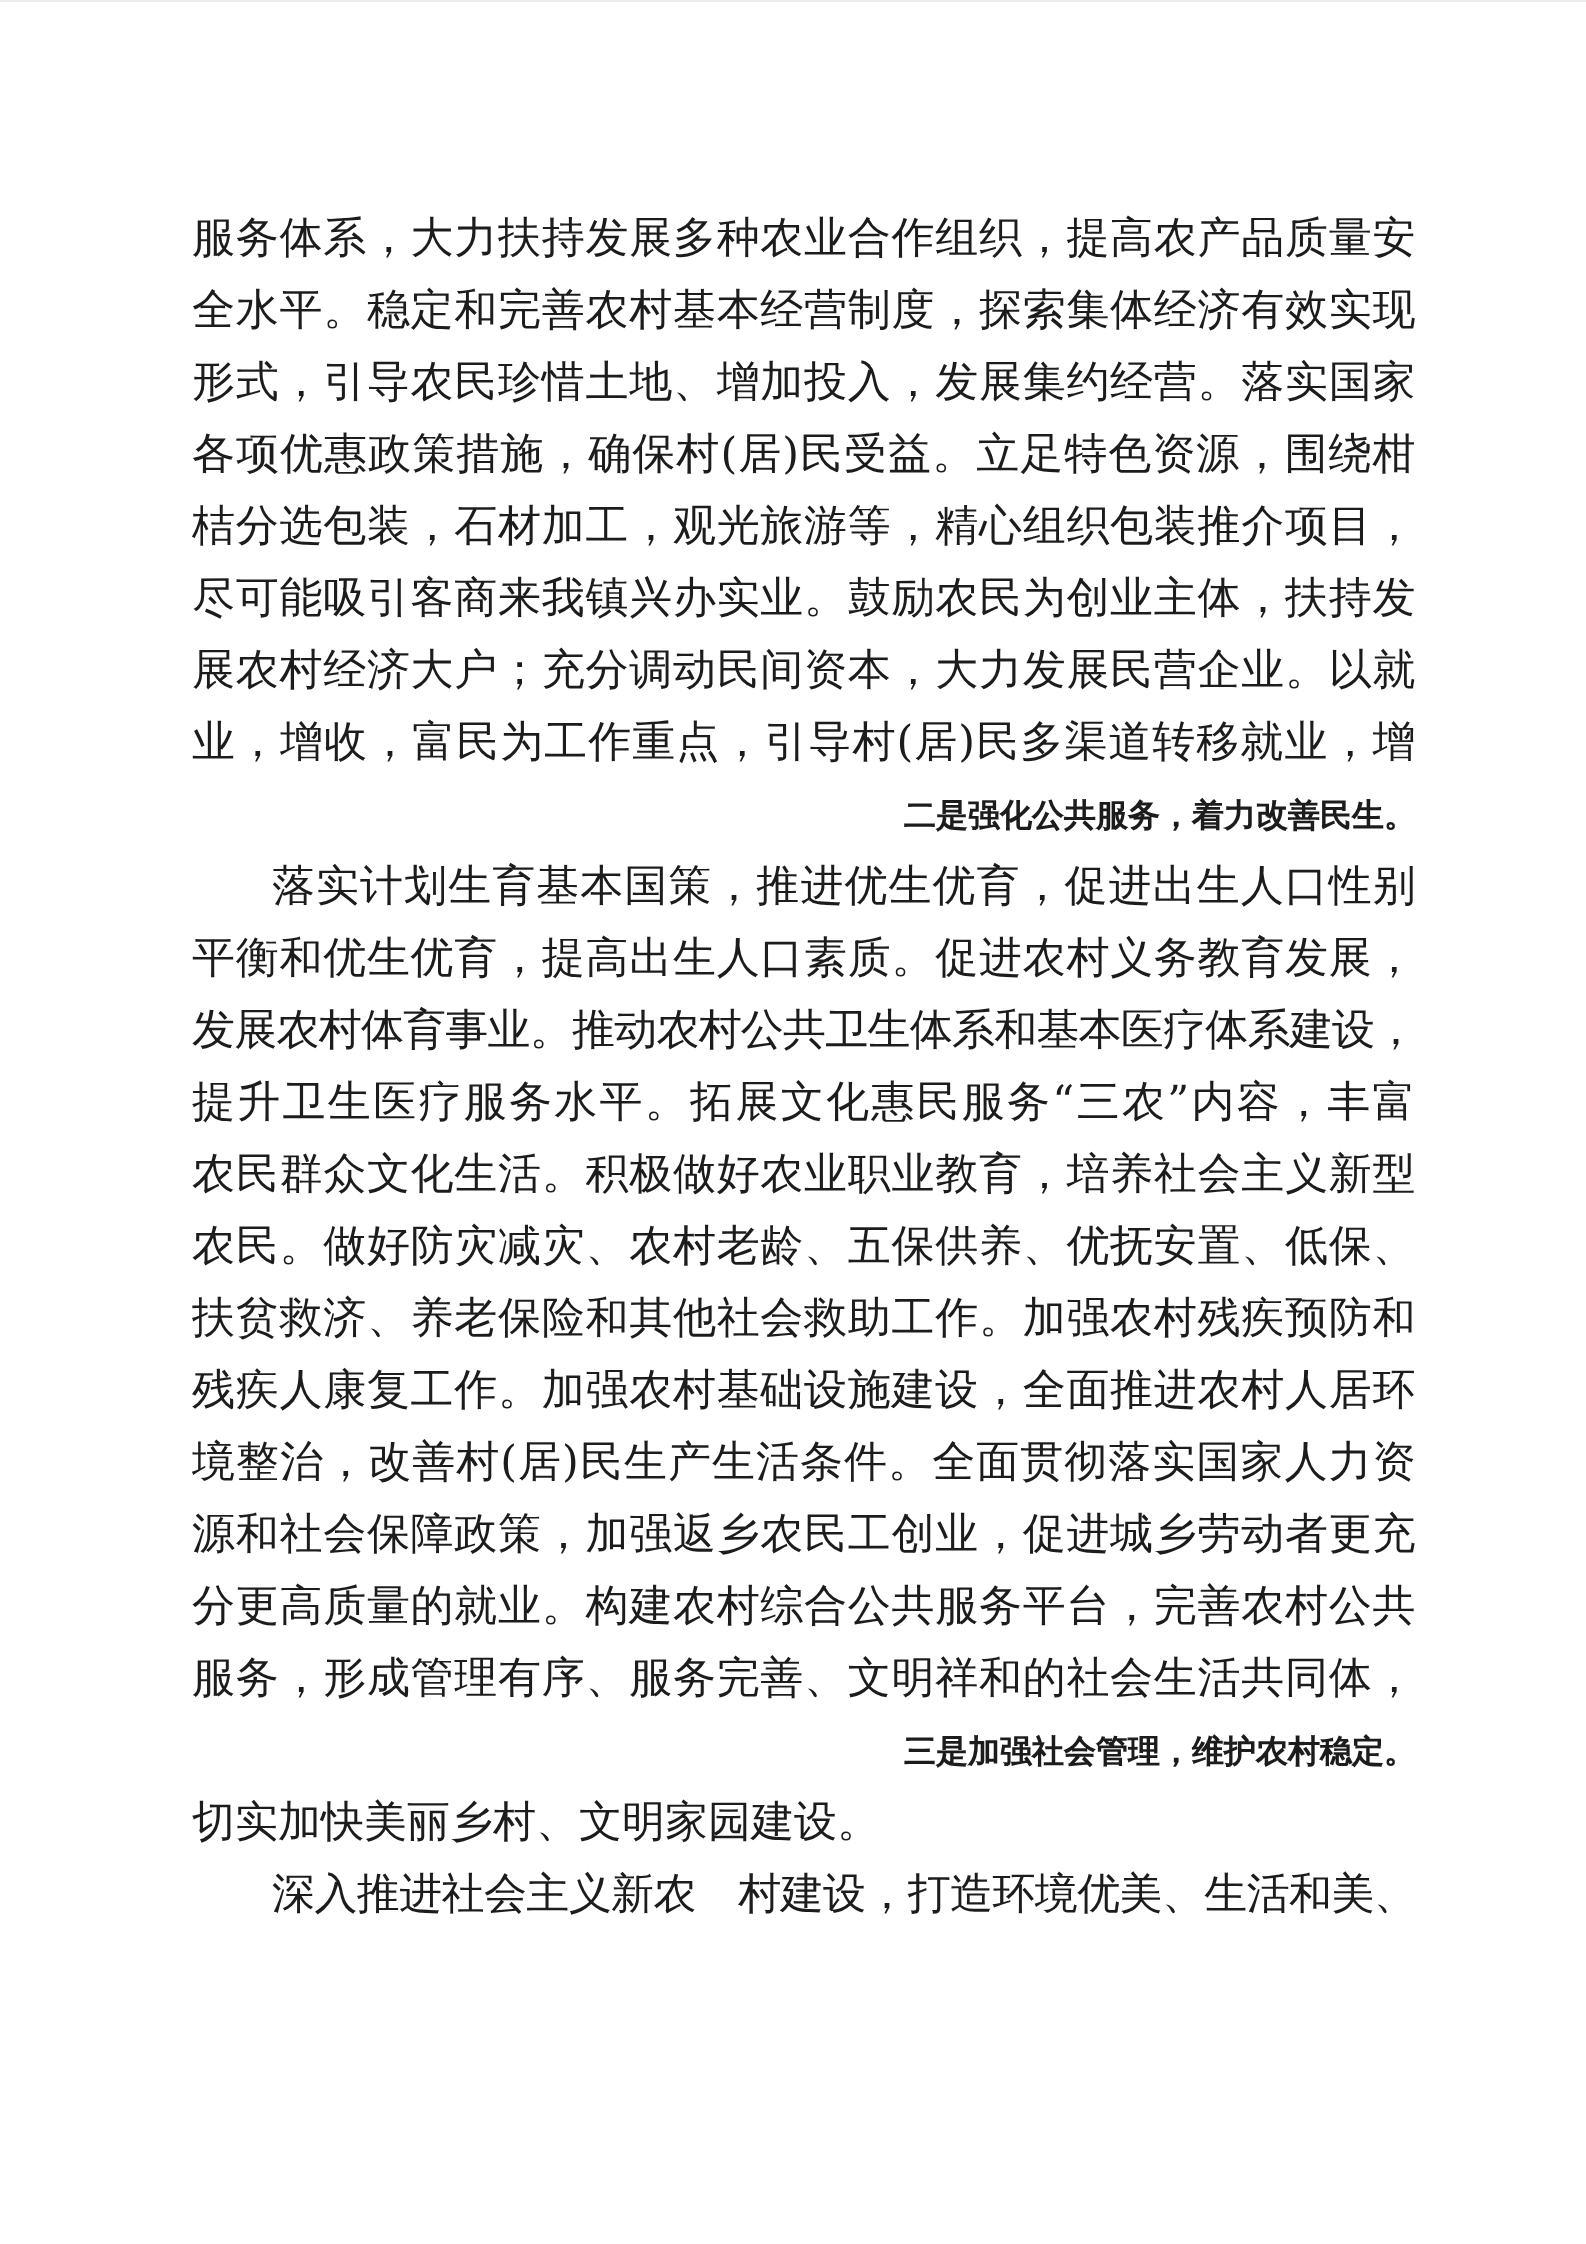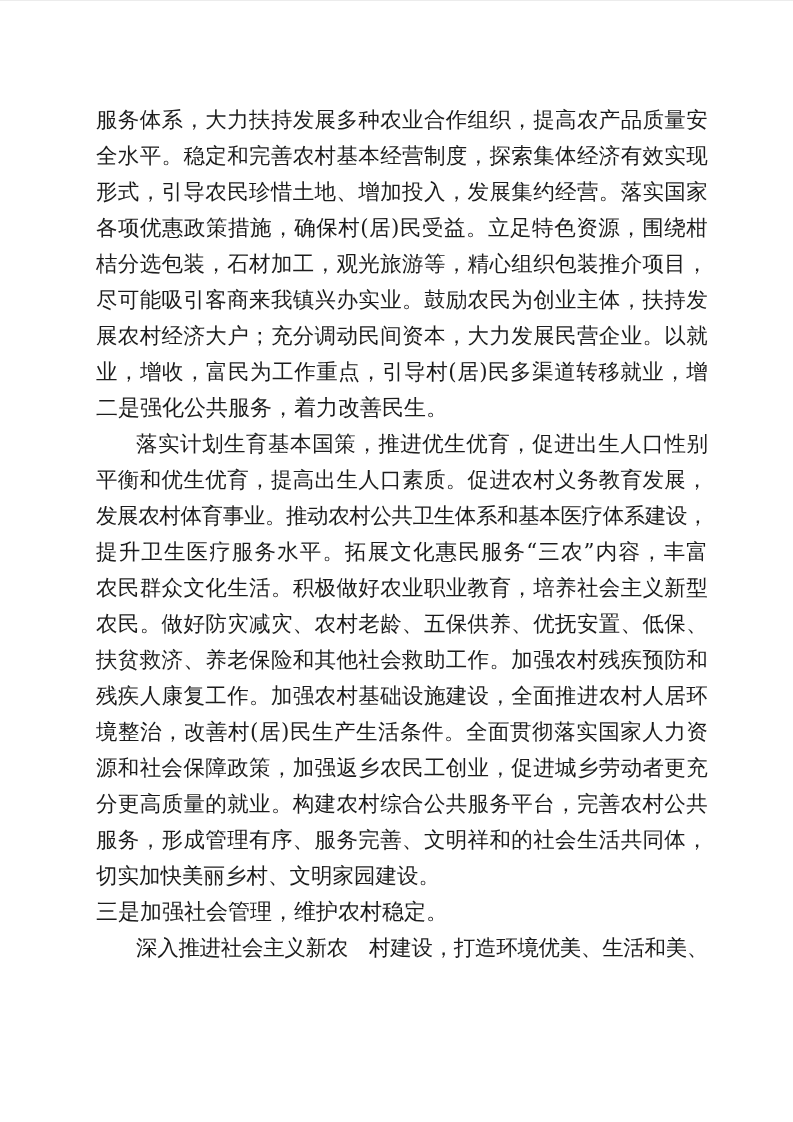--- a/index.html
+++ b/index.html
@@ -38,22 +38,23 @@
   }
   .line.full .ch {
     display: block;
     line-height: 36px;
     min-width: 0;
   }
   .line.indent {
     padding-left: 40px;
   }
   .line.heading {
-    font-weight: 400;
-    font-size: 22px;
+    font-weight: 700;
+    font-size: 16px;
+    text-align: right;
   }
 </style>
 </head>
 <body>
 
 <div class="page" style="background: rgb(255, 255, 255); color: rgb(28, 28, 28);">
   <div class="doc">
       <div class="line full"><span class="ch">服</span><span class="ch">务</span><span class="ch">体</span><span class="ch">系</span><span class="ch">，</span><span class="ch">大</span><span class="ch">力</span><span class="ch">扶</span><span class="ch">持</span><span class="ch">发</span><span class="ch">展</span><span class="ch">多</span><span class="ch">种</span><span class="ch">农</span><span class="ch">业</span><span class="ch">合</span><span class="ch">作</span><span class="ch">组</span><span class="ch">织</span><span class="ch">，</span><span class="ch">提</span><span class="ch">高</span><span class="ch">农</span><span class="ch">产</span><span class="ch">品</span><span class="ch">质</span><span class="ch">量</span><span class="ch">安</span></div>
       <div class="line full"><span class="ch">全</span><span class="ch">水</span><span class="ch">平</span><span class="ch">。</span><span class="ch">稳</span><span class="ch">定</span><span class="ch">和</span><span class="ch">完</span><span class="ch">善</span><span class="ch">农</span><span class="ch">村</span><span class="ch">基</span><span class="ch">本</span><span class="ch">经</span><span class="ch">营</span><span class="ch">制</span><span class="ch">度</span><span class="ch">，</span><span class="ch">探</span><span class="ch">索</span><span class="ch">集</span><span class="ch">体</span><span class="ch">经</span><span class="ch">济</span><span class="ch">有</span><span class="ch">效</span><span class="ch">实</span><span class="ch">现</span></div>
       <div class="line full"><span class="ch">形</span><span class="ch">式</span><span class="ch">，</span><span class="ch">引</span><span class="ch">导</span><span class="ch">农</span><span class="ch">民</span><span class="ch">珍</span><span class="ch">惜</span><span class="ch">土</span><span class="ch">地</span><span class="ch">、</span><span class="ch">增</span><span class="ch">加</span><span class="ch">投</span><span class="ch">入</span><span class="ch">，</span><span class="ch">发</span><span class="ch">展</span><span class="ch">集</span><span class="ch">约</span><span class="ch">经</span><span class="ch">营</span><span class="ch">。</span><span class="ch">落</span><span class="ch">实</span><span class="ch">国</span><span class="ch">家</span></div>
@@ -68,17 +69,17 @@
       <div class="line full"><span class="ch">发</span><span class="ch">展</span><span class="ch">农</span><span class="ch">村</span><span class="ch">体</span><span class="ch">育</span><span class="ch">事</span><span class="ch">业</span><span class="ch">。</span><span class="ch">推</span><span class="ch">动</span><span class="ch">农</span><span class="ch">村</span><span class="ch">公</span><span class="ch">共</span><span class="ch">卫</span><span class="ch">生</span><span class="ch">体</span><span class="ch">系</span><span class="ch">和</span><span class="ch">基</span><span class="ch">本</span><span class="ch">医</span><span class="ch">疗</span><span class="ch">体</span><span class="ch">系</span><span class="ch">建</span><span class="ch">设</span><span class="ch">，</span></div>
       <div class="line full"><span class="ch">提</span><span class="ch">升</span><span class="ch">卫</span><span class="ch">生</span><span class="ch">医</span><span class="ch">疗</span><span class="ch">服</span><span class="ch">务</span><span class="ch">水</span><span class="ch">平</span><span class="ch">。</span><span class="ch">拓</span><span class="ch">展</span><span class="ch">文</span><span class="ch">化</span><span class="ch">惠</span><span class="ch">民</span><span class="ch">服</span><span class="ch">务</span><span class="ch">“</span><span class="ch">三</span><span class="ch">农</span><span class="ch">”</span><span class="ch">内</span><span class="ch">容</span><span class="ch">，</span><span class="ch">丰</span><span class="ch">富</span></div>
       <div class="line full"><span class="ch">农</span><span class="ch">民</span><span class="ch">群</span><span class="ch">众</span><span class="ch">文</span><span class="ch">化</span><span class="ch">生</span><span class="ch">活</span><span class="ch">。</span><span class="ch">积</span><span class="ch">极</span><span class="ch">做</span><span class="ch">好</span><span class="ch">农</span><span class="ch">业</span><span class="ch">职</span><span class="ch">业</span><span class="ch">教</span><span class="ch">育</span><span class="ch">，</span><span class="ch">培</span><span class="ch">养</span><span class="ch">社</span><span class="ch">会</span><span class="ch">主</span><span class="ch">义</span><span class="ch">新</span><span class="ch">型</span></div>
       <div class="line full"><span class="ch">农</span><span class="ch">民</span><span class="ch">。</span><span class="ch">做</span><span class="ch">好</span><span class="ch">防</span><span class="ch">灾</span><span class="ch">减</span><span class="ch">灾</span><span class="ch">、</span><span class="ch">农</span><span class="ch">村</span><span class="ch">老</span><span class="ch">龄</span><span class="ch">、</span><span class="ch">五</span><span class="ch">保</span><span class="ch">供</span><span class="ch">养</span><span class="ch">、</span><span class="ch">优</span><span class="ch">抚</span><span class="ch">安</span><span class="ch">置</span><span class="ch">、</span><span class="ch">低</span><span class="ch">保</span><span class="ch">、</span></div>
       <div class="line full"><span class="ch">扶</span><span class="ch">贫</span><span class="ch">救</span><span class="ch">济</span><span class="ch">、</span><span class="ch">养</span><span class="ch">老</span><span class="ch">保</span><span class="ch">险</span><span class="ch">和</span><span class="ch">其</span><span class="ch">他</span><span class="ch">社</span><span class="ch">会</span><span class="ch">救</span><span class="ch">助</span><span class="ch">工</span><span class="ch">作</span><span class="ch">。</span><span class="ch">加</span><span class="ch">强</span><span class="ch">农</span><span class="ch">村</span><span class="ch">残</span><span class="ch">疾</span><span class="ch">预</span><span class="ch">防</span><span class="ch">和</span></div>
       <div class="line full"><span class="ch">残</span><span class="ch">疾</span><span class="ch">人</span><span class="ch">康</span><span class="ch">复</span><span class="ch">工</span><span class="ch">作</span><span class="ch">。</span><span class="ch">加</span><span class="ch">强</span><span class="ch">农</span><span class="ch">村</span><span class="ch">基</span><span class="ch">础</span><span class="ch">设</span><span class="ch">施</span><span class="ch">建</span><span class="ch">设</span><span class="ch">，</span><span class="ch">全</span><span class="ch">面</span><span class="ch">推</span><span class="ch">进</span><span class="ch">农</span><span class="ch">村</span><span class="ch">人</span><span class="ch">居</span><span class="ch">环</span></div>
       <div class="line full"><span class="ch">境</span><span class="ch">整</span><span class="ch">治</span><span class="ch">，</span><span class="ch">改</span><span class="ch">善</span><span class="ch">村</span><span class="ch">(</span><span class="ch">居</span><span class="ch">)</span><span class="ch">民</span><span class="ch">生</span><span class="ch">产</span><span class="ch">生</span><span class="ch">活</span><span class="ch">条</span><span class="ch">件</span><span class="ch">。</span><span class="ch">全</span><span class="ch">面</span><span class="ch">贯</span><span class="ch">彻</span><span class="ch">落</span><span class="ch">实</span><span class="ch">国</span><span class="ch">家</span><span class="ch">人</span><span class="ch">力</span><span class="ch">资</span></div>
       <div class="line full"><span class="ch">源</span><span class="ch">和</span><span class="ch">社</span><span class="ch">会</span><span class="ch">保</span><span class="ch">障</span><span class="ch">政</span><span class="ch">策</span><span class="ch">，</span><span class="ch">加</span><span class="ch">强</span><span class="ch">返</span><span class="ch">乡</span><span class="ch">农</span><span class="ch">民</span><span class="ch">工</span><span class="ch">创</span><span class="ch">业</span><span class="ch">，</span><span class="ch">促</span><span class="ch">进</span><span class="ch">城</span><span class="ch">乡</span><span class="ch">劳</span><span class="ch">动</span><span class="ch">者</span><span class="ch">更</span><span class="ch">充</span></div>
       <div class="line full"><span class="ch">分</span><span class="ch">更</span><span class="ch">高</span><span class="ch">质</span><span class="ch">量</span><span class="ch">的</span><span class="ch">就</span><span class="ch">业</span><span class="ch">。</span><span class="ch">构</span><span class="ch">建</span><span class="ch">农</span><span class="ch">村</span><span class="ch">综</span><span class="ch">合</span><span class="ch">公</span><span class="ch">共</span><span class="ch">服</span><span class="ch">务</span><span class="ch">平</span><span class="ch">台</span><span class="ch">，</span><span class="ch">完</span><span class="ch">善</span><span class="ch">农</span><span class="ch">村</span><span class="ch">公</span><span class="ch">共</span></div>
       <div class="line full"><span class="ch">服</span><span class="ch">务</span><span class="ch">，</span><span class="ch">形</span><span class="ch">成</span><span class="ch">管</span><span class="ch">理</span><span class="ch">有</span><span class="ch">序</span><span class="ch">、</span><span class="ch">服</span><span class="ch">务</span><span class="ch">完</span><span class="ch">善</span><span class="ch">、</span><span class="ch">文</span><span class="ch">明</span><span class="ch">祥</span><span class="ch">和</span><span class="ch">的</span><span class="ch">社</span><span class="ch">会</span><span class="ch">生</span><span class="ch">活</span><span class="ch">共</span><span class="ch">同</span><span class="ch">体</span><span class="ch">，</span></div>
+      <div class="line heading">三是加强社会管理，维护农村稳定。</div>
       <div class="line short">切实加快美丽乡村、文明家园建设。</div>
-      <div class="line heading">三是加强社会管理，维护农村稳定。</div>
       <div class="line indent full"><span class="ch">深</span><span class="ch">入</span><span class="ch">推</span><span class="ch">进</span><span class="ch">社</span><span class="ch">会</span><span class="ch">主</span><span class="ch">义</span><span class="ch">新</span><span class="ch">农</span><span class="ch">　</span><span class="ch">村</span><span class="ch">建</span><span class="ch">设</span><span class="ch">，</span><span class="ch">打</span><span class="ch">造</span><span class="ch">环</span><span class="ch">境</span><span class="ch">优</span><span class="ch">美</span><span class="ch">、</span><span class="ch">生</span><span class="ch">活</span><span class="ch">和</span><span class="ch">美</span><span class="ch">、</span></div>
     </div>
 </div>
 
 </body></html>

